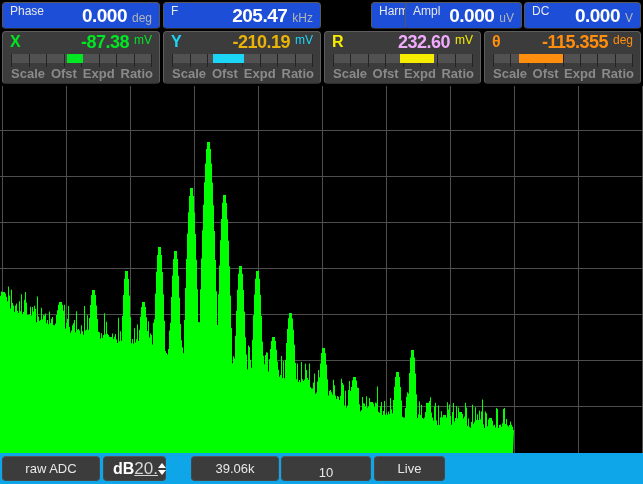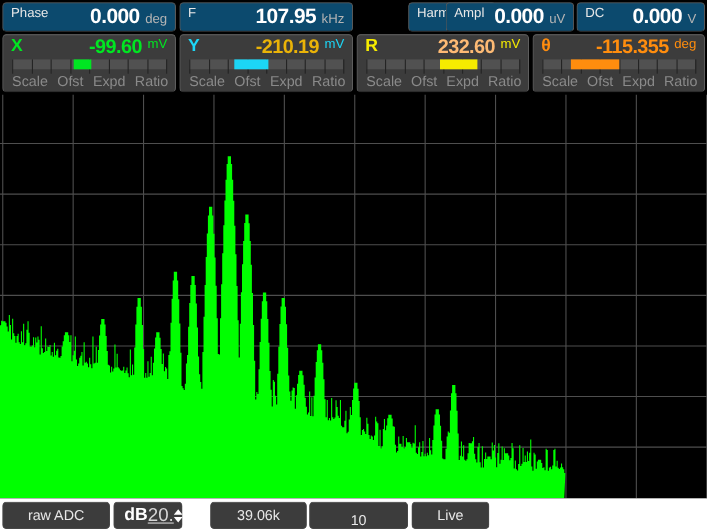--- a/index.html
+++ b/index.html
@@ -2,48 +2,48 @@
 <html><head>
 <meta charset="utf-8">
 <style>
   html,body{margin:0;padding:0;background:#000;}
   .screen{
     position:relative;width:643px;height:484px;background:#000;overflow:hidden;
     font-family:"Liberation Sans",sans-serif;-webkit-font-smoothing:antialiased;
   }
   
   .infobox{
-    position:absolute;top:2px;height:27px;background:#0c4a6e;
+    position:absolute;top:2px;height:27px;background:#1d4ed8;
     border:1px solid #585858;border-bottom-color:#2c2c2c;border-radius:4px;
     box-sizing:border-box;
   }
   .ib-label{position:absolute;top:1px;left:7px;font-size:12px;color:#e8e8e8;}
   .ib-valrow{position:absolute;right:7px;bottom:1px;display:flex;align-items:baseline;}
   .ib-value{font-size:19px;font-weight:bold;color:#ffffff;letter-spacing:-0.5px;}
   .ib-unit{font-size:12px;color:#b4b4b4;margin-left:5px;}
   
   .chbox{
     position:absolute;top:31px;height:53px;background:#3c3c3c;
     border:1px solid #5d5d5d;border-bottom-color:#2c2c2c;border-radius:4px;
     box-sizing:border-box;
   }
   .ch-line1{position:absolute;top:0;left:7px;right:7px;display:flex;align-items:flex-start;}
   .ch-label{font-size:16px;font-weight:bold;line-height:20px;}
   .ch-value{flex:1;text-align:right;font-size:18px;font-weight:bold;line-height:20px;letter-spacing:-0.5px;}
   .ch-unit{font-size:12px;line-height:15px;margin-left:5px;margin-top:1px;}
   .ch-slider{position:absolute;left:8px;right:8px;top:22px;height:9px;background:#515151;}
   .ch-tick{position:absolute;top:0;width:1px;height:13px;background:#242424;}
   .ch-block{position:absolute;top:0;height:9px;}
-  .ch-btns{position:absolute;left:8px;right:6px;bottom:2px;display:flex;justify-content:space-between;}
+  .ch-btns{position:absolute;left:8px;right:6px;bottom:2px;display:flex;justify-content:space-between;font-weight:bold;}
   .ch-btn{font-size:13px;color:#8a8a8a;}
   
   .plot{position:absolute;left:0;top:86px;width:643px;height:367px;background:#000;}
   .srs-logo{position:absolute;left:7px;top:4px;}
   
-  .bottombar{position:absolute;left:0;top:453px;width:643px;height:31px;background:#ffffff;}
+  .bottombar{position:absolute;left:0;top:453px;width:643px;height:31px;background:#0ea5e9;}
   .bb-seg{
     position:absolute;top:3px;height:25px;background:#3c3c3c;border-radius:4px;
     border:1px solid #474747;border-top-color:#555;box-sizing:border-box;
     display:flex;align-items:center;justify-content:center;
     font-size:13px;color:#e8e8e8;
   }
   .bb-spinseg{justify-content:space-between;padding:0 9px;}
   .bb-db{font-size:16px;font-weight:bold;color:#ffffff;}
   .bb-dbval{font-size:17px;color:#d6d6d6;text-decoration:underline;}
   .spinner{display:flex;flex-direction:column;align-items:center;}
@@ -58,21 +58,21 @@
   <div class="infobox" style="left:2px;width:158px;">
     <span class="ib-label">Phase</span>
     <span class="ib-valrow">
         <span class="ib-value">0.000</span>
         <span class="ib-unit">deg</span>
       </span>
   </div>
   <div class="infobox" style="left:163px;width:158px;">
     <span class="ib-label">F</span>
     <span class="ib-valrow">
-        <span class="ib-value">107.95</span>
+        <span class="ib-value">205.47</span>
         <span class="ib-unit">kHz</span>
       </span>
   </div>
   <div class="infobox" style="left:324px;width:80px;margin-left:47px;">
     <span class="ib-label">Harm</span>
     <span class="ib-valrow">
         <span class="ib-value">1</span>
         <span class="ib-unit"></span>
       </span>
   </div>
@@ -87,21 +87,21 @@
     <span class="ib-label">DC</span>
     <span class="ib-valrow">
         <span class="ib-value">0.000</span>
         <span class="ib-unit">V</span>
       </span>
   </div>
 
   <div class="chbox" style="left:2px;width:158px;">
       <div class="ch-line1">
        <span class="ch-label" style="color:#00e622">X</span>
-       <span class="ch-value" style="color:#00e622">-99.60</span>
+       <span class="ch-value" style="color:#00e622">-87.38</span>
        <span class="ch-unit" style="color:#00e622">mV</span>
      </div>
      <div class="ch-slider">
         <span class="ch-tick" style="left:0.00%"></span>
         <span class="ch-tick" style="left:12.50%"></span>
         <span class="ch-tick" style="left:25.00%"></span>
         <span class="ch-tick" style="left:37.50%"></span>
         <span class="ch-tick" style="left:50.00%"></span>
         <span class="ch-tick" style="left:62.50%"></span>
         <span class="ch-tick" style="left:75.00%"></span>
@@ -137,21 +137,21 @@
      <div class="ch-btns">
         <span class="ch-btn">Scale</span>
         <span class="ch-btn">Ofst</span>
         <span class="ch-btn">Expd</span>
         <span class="ch-btn">Ratio</span>
       </div>
     </div>
   <div class="chbox" style="left:324px;width:157px;">
       <div class="ch-line1">
        <span class="ch-label" style="color:#f6ec00">R</span>
-       <span class="ch-value" style="color:#fdba74">232.60</span>
+       <span class="ch-value" style="color:#f0abfc">232.60</span>
        <span class="ch-unit" style="color:#f6ec00">mV</span>
      </div>
      <div class="ch-slider">
         <span class="ch-tick" style="left:0.00%"></span>
         <span class="ch-tick" style="left:12.50%"></span>
         <span class="ch-tick" style="left:25.00%"></span>
         <span class="ch-tick" style="left:37.50%"></span>
         <span class="ch-tick" style="left:50.00%"></span>
         <span class="ch-tick" style="left:62.50%"></span>
         <span class="ch-tick" style="left:75.00%"></span>

